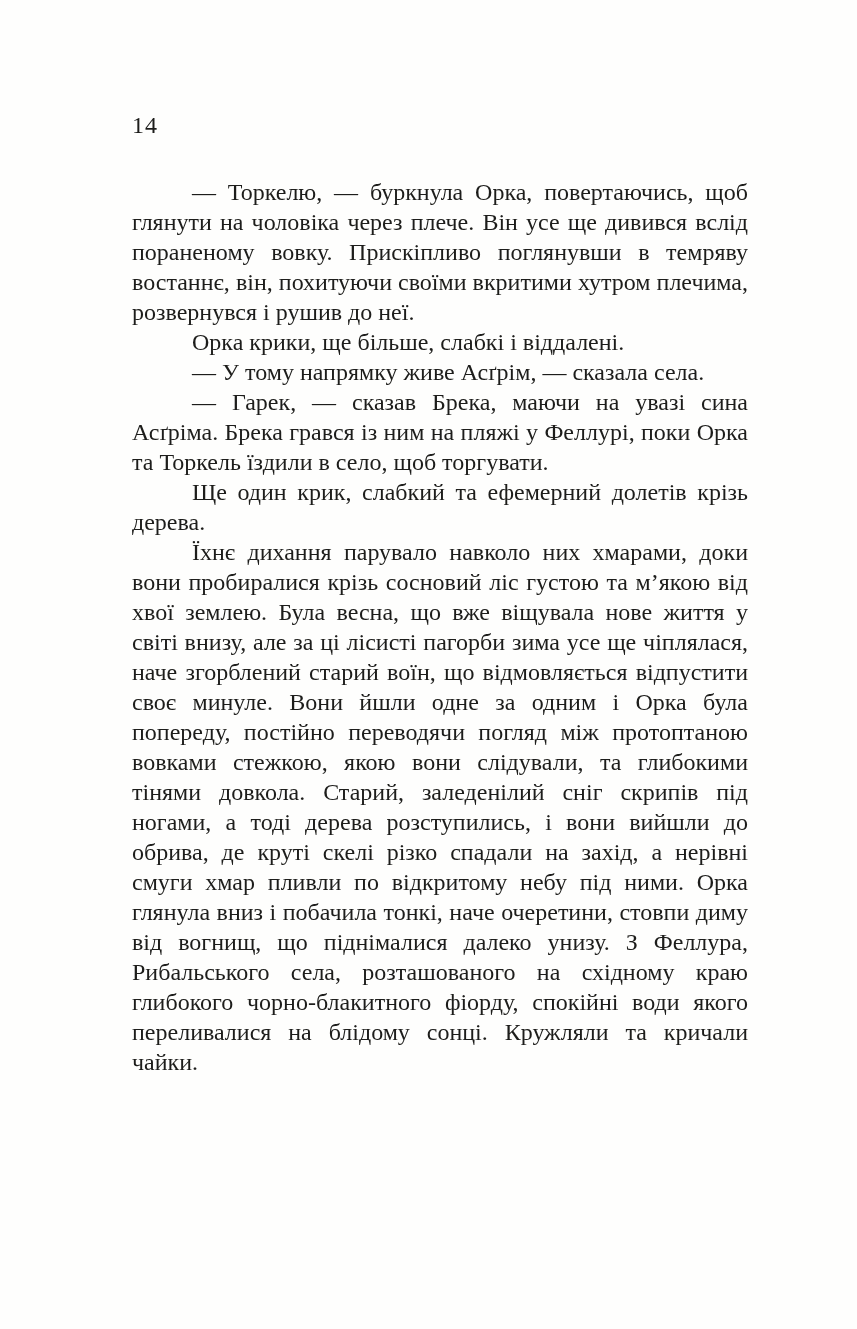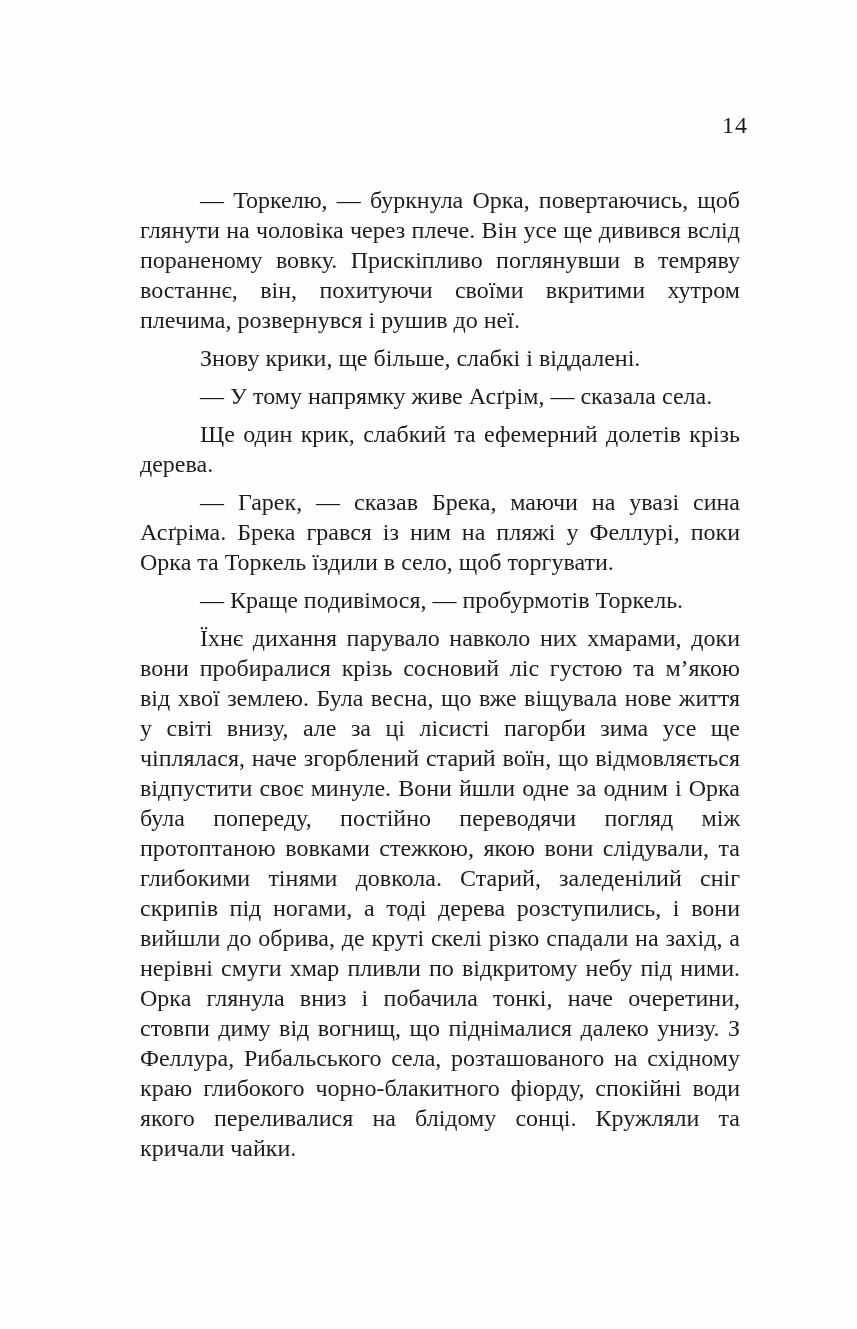--- a/index.html
+++ b/index.html
@@ -14,52 +14,51 @@
     background: var(--paper, #fefefd);
     color: var(--ink, #1d1d1b);
     font-family: "Liberation Serif", serif;
     overflow: hidden;
   }
   .page-number {
     position: absolute;
     top: 112px;
     left: 132px;
     width: 616px;
-    text-align: right;
+    text-align: left;
     font-size: 24px;
     line-height: 26px;
     letter-spacing: 1px;
   }
   .body-text {
     position: absolute;
     top: 177px;
     left: 132px;
     width: 616px;
     font-size: 24px;
     line-height: 30px;
     text-align: justify;
     hyphens: auto;
     -webkit-hyphens: auto;
   }
   .body-text p {
-    margin: 8px;
+    margin: 0;
     padding: 0;
     text-indent: 60px;
   }
 </style>
 </head>
 <body>
 
 <div class="page">
 
   <div class="page-number">14</div>
 
   <div class="body-text">
     <p>— Торкелю, — буркнула Орка, повертаючись, щоб глянути на чоловіка через плече. Він усе ще дивився вслід пораненому вовку. Прискіпливо поглянувши в темряву востаннє, він, похитуючи своїми вкритими хутром плечима, розвернувся і рушив до неї.</p>
-    <p>Знову крики, ще більше, слабкі і віддалені.</p>
+    <p>Орка крики, ще більше, слабкі і віддалені.</p>
     <p>— У тому напрямку живе Асґрім, — сказала села.</p>
+    <p>— Гарек, — сказав Брека, маючи на увазі сина Асґріма. Брека грався із ним на пляжі у Феллурі, поки Орка та Торкель їздили в село, щоб торгувати.</p>
     <p>Ще один крик, слабкий та ефемерний долетів крізь дерева.</p>
-    <p>— Гарек, — сказав Брека, маючи на увазі сина Асґріма. Брека грався із ним на пляжі у Феллурі, поки Орка та Торкель їздили в село, щоб торгувати.</p>
-    <p>— Краще подивімося, — пробурмотів Торкель.</p>
     <p>Їхнє дихання парувало навколо них хмарами, доки вони пробиралися крізь сосновий ліс густою та м’якою від хвої землею. Була весна, що вже віщувала нове життя у світі внизу, але за ці лісисті пагорби зима усе ще чіплялася, наче згорблений старий воїн, що відмовляється відпустити своє минуле. Вони йшли одне за одним і Орка була попереду, постійно переводячи погляд між протоптаною вовками стежкою, якою вони слідували, та глибокими тінями довкола. Старий, заледенілий сніг скрипів під ногами, а тоді дерева розступились, і вони вийшли до обрива, де круті скелі різко спадали на захід, а нерівні смуги хмар пливли по відкритому небу під ними. Орка глянула вниз і побачила тонкі, наче очеретини, стовпи диму від вогнищ, що піднімалися далеко унизу. З Феллура, Рибальського села, розташованого на східному краю глибокого чорно-блакитного фіорду, спокійні води якого переливалися на блідому сонці. Кружляли та кричали чайки.</p>
   </div>
 
 </div>
 
 </body></html>

